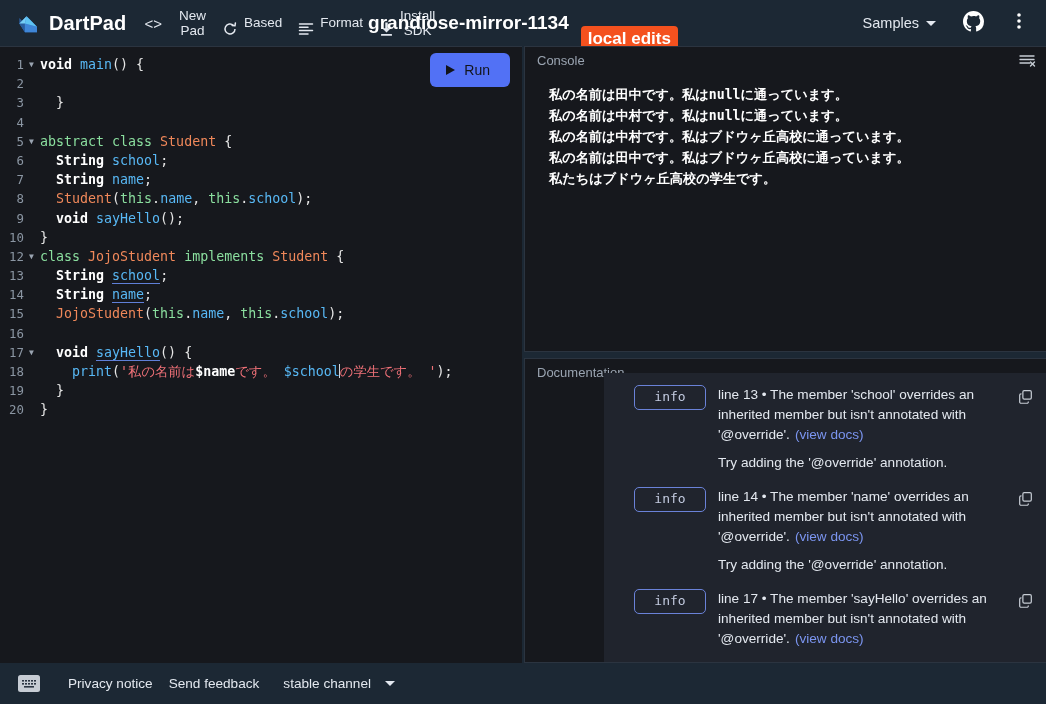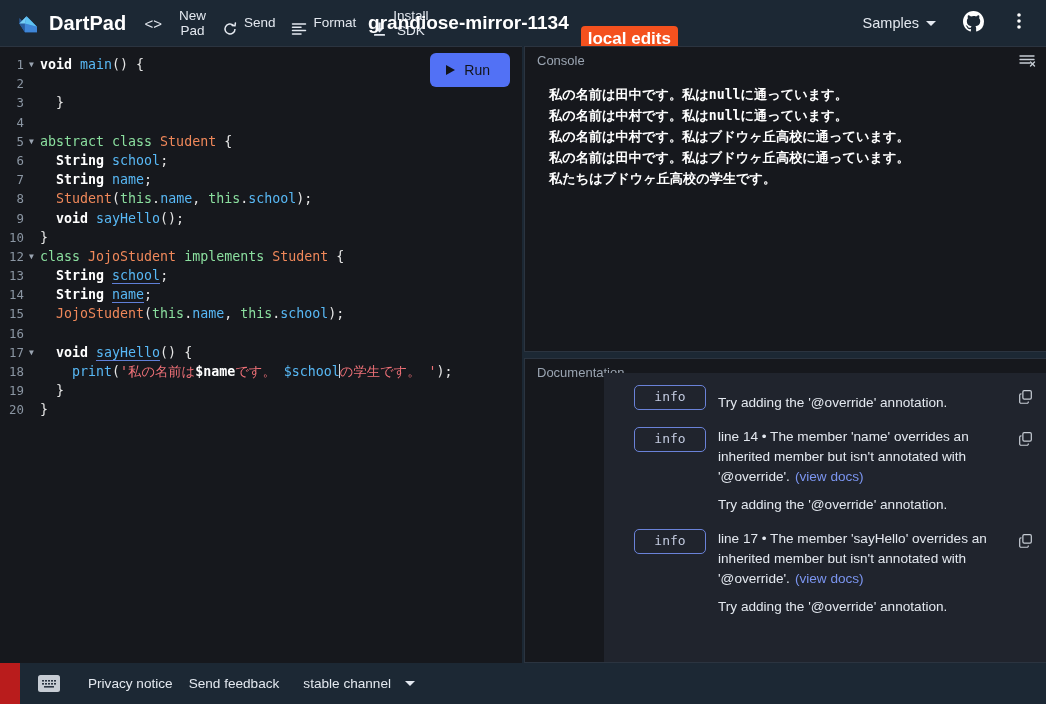--- a/index.html
+++ b/index.html
@@ -10,21 +10,21 @@
     overflow: hidden;
     background: #1c2834;
     font-family: "Liberation Sans", sans-serif;
   }
 
   #app {
     width: 1046px;
     height: 704px;
     display: flex;
     flex-direction: column;
-    background: #b91c1c;
+    background: #fef9c3;
   }
 
   
   #header {
     height: 46px;
     min-height: 46px;
     background: #1c2834;
     display: flex;
     align-items: center;
     padding: 0 10px 0 16px;
@@ -305,21 +305,20 @@
 
   
   #footer {
     height: 41px;
     min-height: 41px;
     background: #1c2834;
     display: flex;
     align-items: center;
     padding: 0 14px 0 18px;
     gap: 0;
-    margin-left: 20px;
   }
   #footer-left { display: flex; align-items: center; gap: 0; }
   #kbd-icon {
     width: 22px; height: 17px;
     background: #c6ccd4;
     border-radius: 2.5px;
     display: flex; align-items: center; justify-content: center;
     margin-right: 20px;
     cursor: pointer;
   }
@@ -413,21 +412,21 @@
 Pad</span>
       </div>
 
       <div class="tb-item">
         <span>
           <svg width="16" height="16" viewBox="0 0 16 16" fill="none" stroke="#e3e8ef" stroke-width="1.5">
             <path d="M13 8a5 5 0 1 1-1.6-3.7"></path>
               <path d="M13.4 1.9 L13 4.8 L10.1 4.4" stroke-linecap="round" stroke-linejoin="round"></path>
           </svg>
         </span>
-        <span class="tlabel">Send</span>
+        <span class="tlabel">Based</span>
       </div>
 
       <div class="tb-item">
         <span>
           <svg width="16" height="14" viewBox="0 0 16 14" stroke="#e3e8ef" stroke-width="1.5" stroke-linecap="round">
             <line x1="1.5" y1="2" x2="14.5" y2="2"></line>
             <line x1="1.5" y1="5.3" x2="10" y2="5.3"></line>
             <line x1="1.5" y1="8.6" x2="14.5" y2="8.6"></line>
             <line x1="1.5" y1="11.9" x2="10" y2="11.9"></line>
           </svg>
@@ -532,20 +531,21 @@
       </div>
 
       <div class="panel" id="doc-panel">
         <div class="panel-header">
           <span class="panel-title">Documentation</span>
         </div>
         <div id="issues">
             <div class="issue">
               <span class="issue-badge">info</span>
               <div class="issue-body">
+                <div><span class="issue-msg">line 13 • The member 'school' overrides an inherited member but isn't annotated with '@override'.</span><span class="view-docs">(view docs)</span></div>
                 <div class="issue-fix">Try adding the '@override' annotation.</div>
               </div>
               <span class="copy-btn">
                 <svg width="15" height="15" viewBox="0 0 16 16" fill="none" stroke="#c6ccd4" stroke-width="1.3">
                   <rect x="5.2" y="1.8" width="9" height="9" rx="1.4"></rect>
                   <path d="M11 13.4v.4a1.4 1.4 0 0 1-1.4 1.4H3.2A1.4 1.4 0 0 1 1.8 13.8V6.6A1.4 1.4 0 0 1 3.2 5.2h.5"></path>
                 </svg>
               </span>
             </div>
             <div class="issue">

